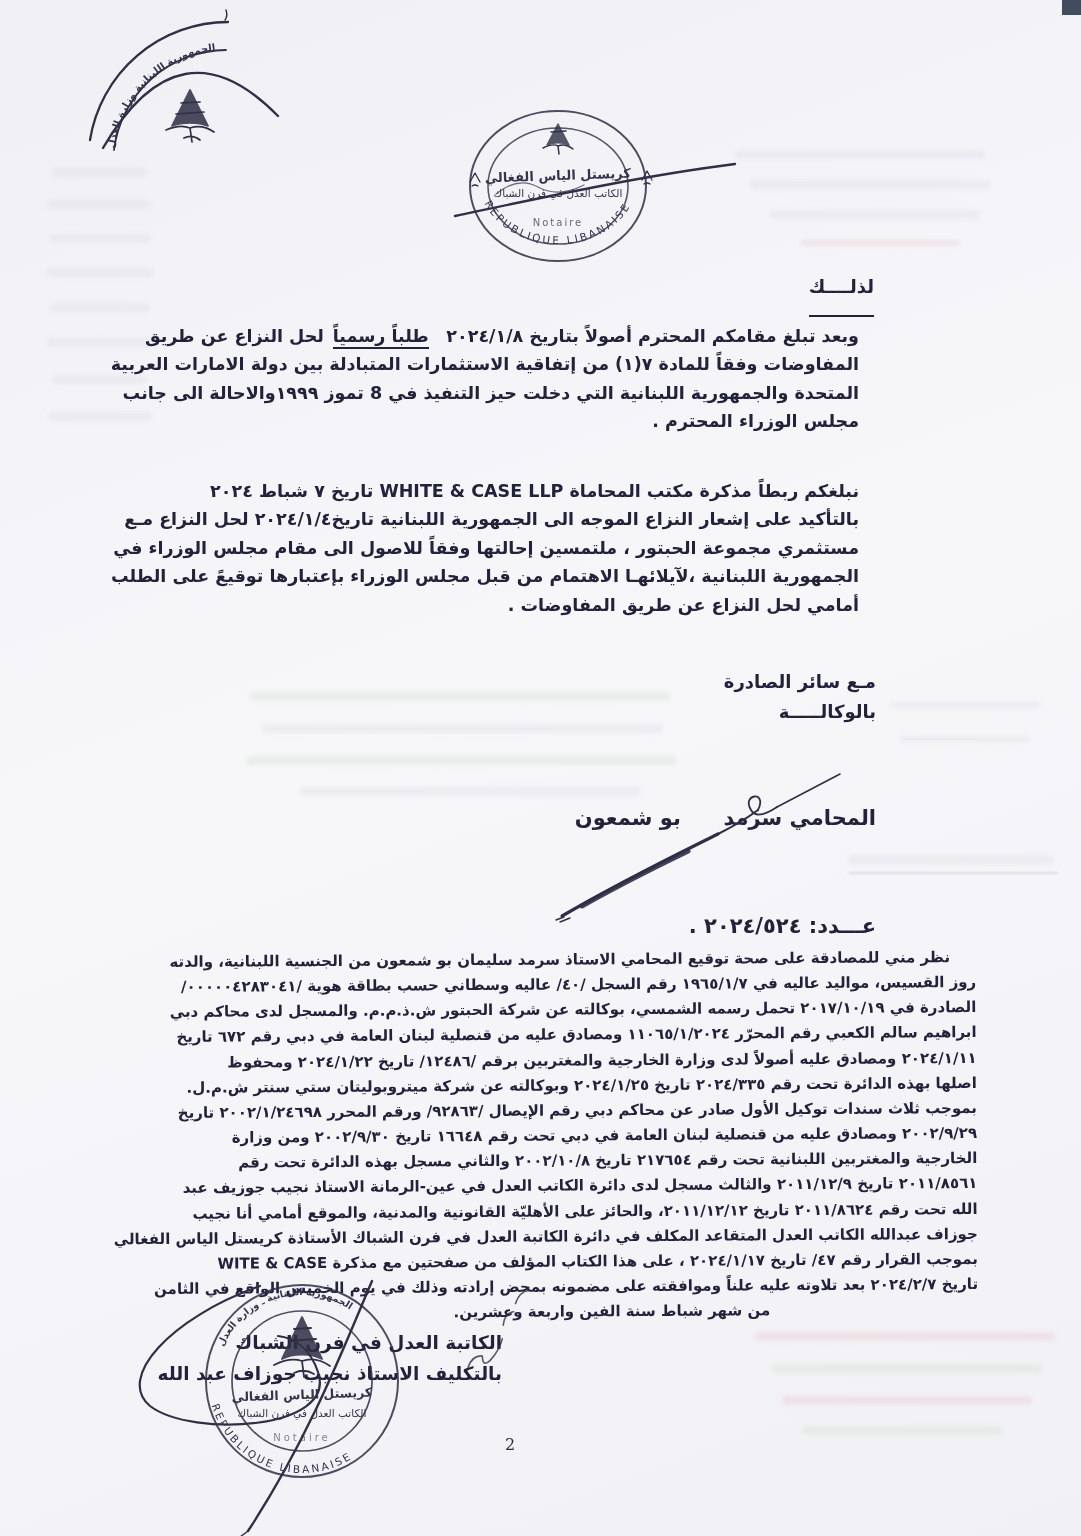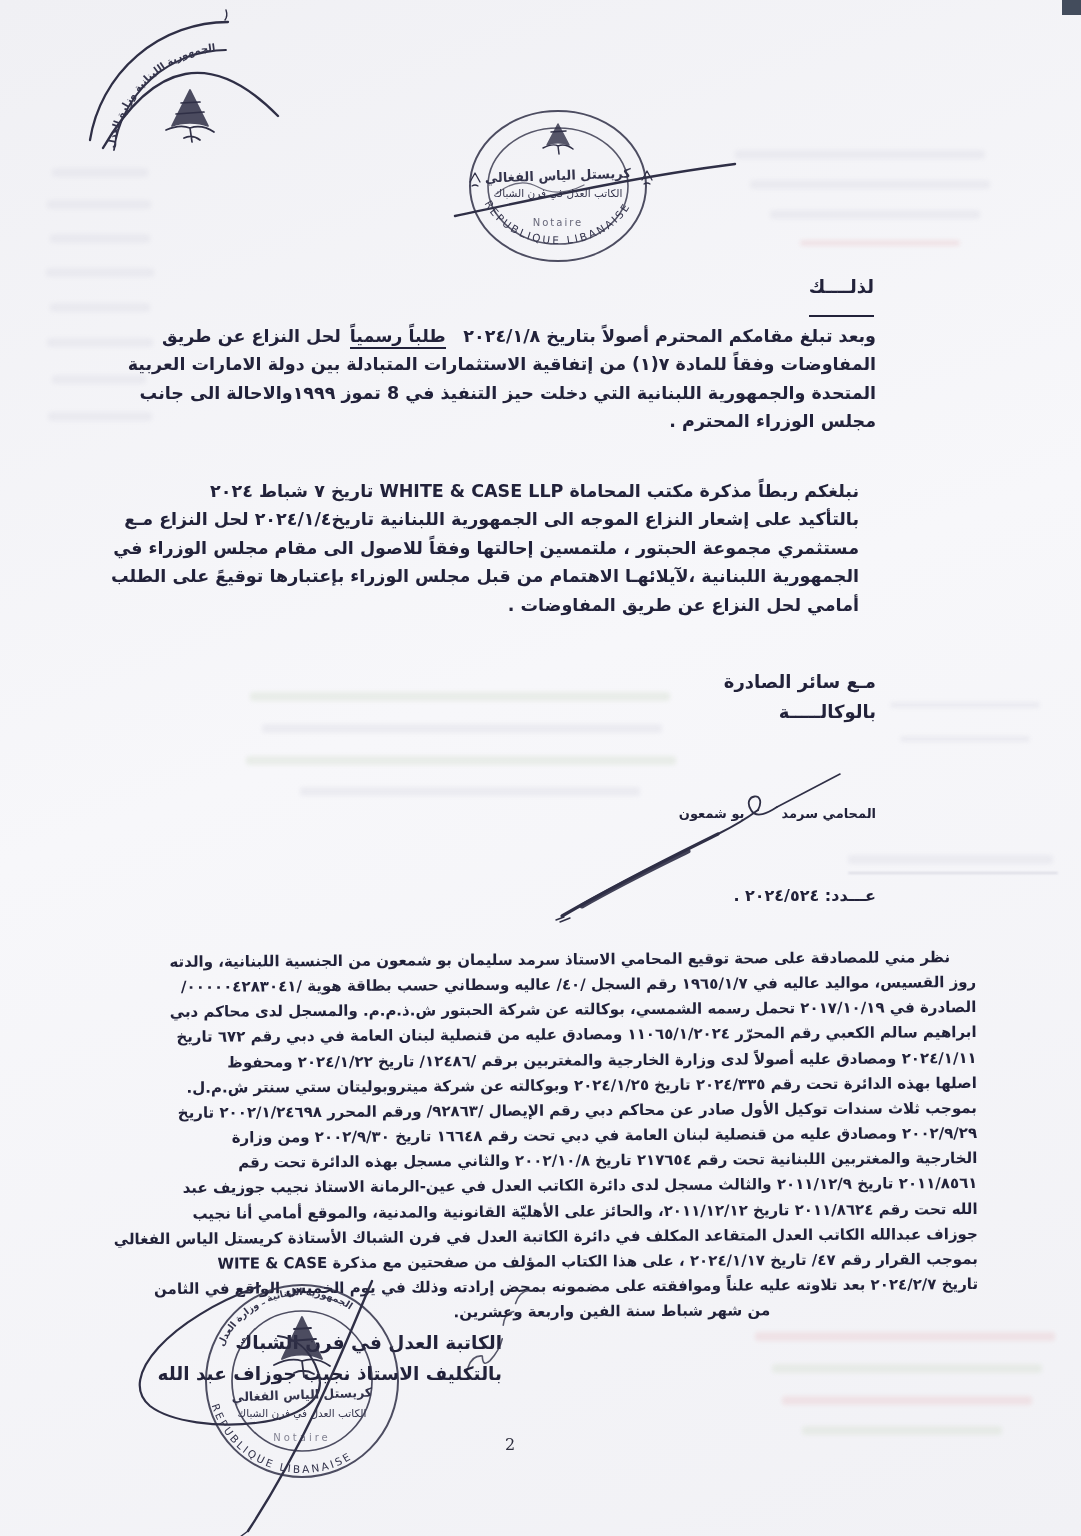--- a/index.html
+++ b/index.html
@@ -7,22 +7,22 @@
         background:linear-gradient(160deg,#f0f0f4 0%,#f7f7fa 45%,#f1f1f5 100%);
         font-family:"DejaVu Sans",sans-serif;color:#1e1e32;}
   .abs{position:absolute;}
   .ar{direction:rtl;text-align:right;white-space:nowrap;font-weight:700;color:#22223a;}
   .heading{font-size:18px;border-bottom:2px solid #22223a;padding-bottom:18px;}
   .para{font-size:17.5px;line-height:28.4px;}
   .cert{font-size:15px;line-height:25.15px;transform:rotate(-0.35deg);transform-origin:right top;}
   .cert .indent-first{padding-right:26px;}
   .cert .indent-end{margin-right:208px;}
   .closing{font-size:18px;line-height:30px;}
-  .sig-line{font-size:13px;}
-  .refnum{font-size:16px;letter-spacing:1px;}
+  .sig-line{font-size:21px;}
+  .refnum{font-size:21px;letter-spacing:1px;margin-top:28px;}
   .attest{font-size:18.5px;line-height:30.5px;}
   .pagenum{font-family:"DejaVu Serif",serif;font-size:16px;color:#2e2e3e;}
   .u{border-bottom:2px solid #22223a;padding-bottom:1px;}
   .bleed{position:absolute;height:9px;border-radius:3px;background:#e2e2ea;opacity:.55;filter:blur(2px);}
   .bleed.pink{background:#ecd4d8;}
   .bleed.green{background:#dde4da;}
   .bleed.thin{height:6px;}
   .corner-mark{position:absolute;left:1062px;top:0;width:19px;height:15px;background:#434c5c;}
   svg{overflow:visible;}
   .ink{stroke:#2f2f46;fill:none;stroke-linecap:round;stroke-linejoin:round;}
@@ -97,21 +97,21 @@
     </g>
     <path class="ink" stroke-width="1.2" opacity=".7" d="M 38,96 q 22,-18 42,-7 t 46,-2"></path>
   </svg>
 
   <svg class="abs" style="left:450px;top:160px;" width="290" height="62" viewBox="0 0 290 62">
     <path class="ink" stroke-width="2.4" d="M 5,56 C 90,38 190,16 285,4"></path>
   </svg>
 
   <div class="abs ar heading" style="right:207px;top:276px;">لذلــــك</div>
 
-  <div class="abs ar para" style="right:205px;top:322px;margin-left:33px;" dir="rtl">
+  <div class="abs ar para" style="right:222px;top:322px;margin-left:33px;" dir="rtl">
     <div><span>وبعد تبلغ مقامكم المحترم أصولاً بتاريخ ٢٠٢٤/١/٨</span> <span class="u">طلباً رسمياً</span> <span>لحل النزاع عن طريق</span></div>
     <div>المفاوضات وفقاً للمادة ٧(١) من إتفاقية الاستثمارات المتبادلة بين دولة الامارات العربية</div>
     <div>المتحدة والجمهورية اللبنانية التي دخلت حيز التنفيذ في 8 تموز ١٩٩٩والاحالة الى جانب</div>
     <div>مجلس الوزراء المحترم .</div>
   </div>
 
   <div class="abs ar para" style="right:222px;top:477px;" dir="rtl">
     <div>نبلغكم ربطاً مذكرة مكتب المحاماة WHITE &amp; CASE LLP تاريخ ٧ شباط ٢٠٢٤</div>
     <div>بالتأكيد على إشعار النزاع الموجه الى الجمهورية اللبنانية تاريخ٢٠٢٤/١/٤ لحل النزاع مـع</div>
     <div>مستثمري مجموعة الحبتور ، ملتمسين إحالتها وفقاً للاصول الى مقام مجلس الوزراء في</div>

